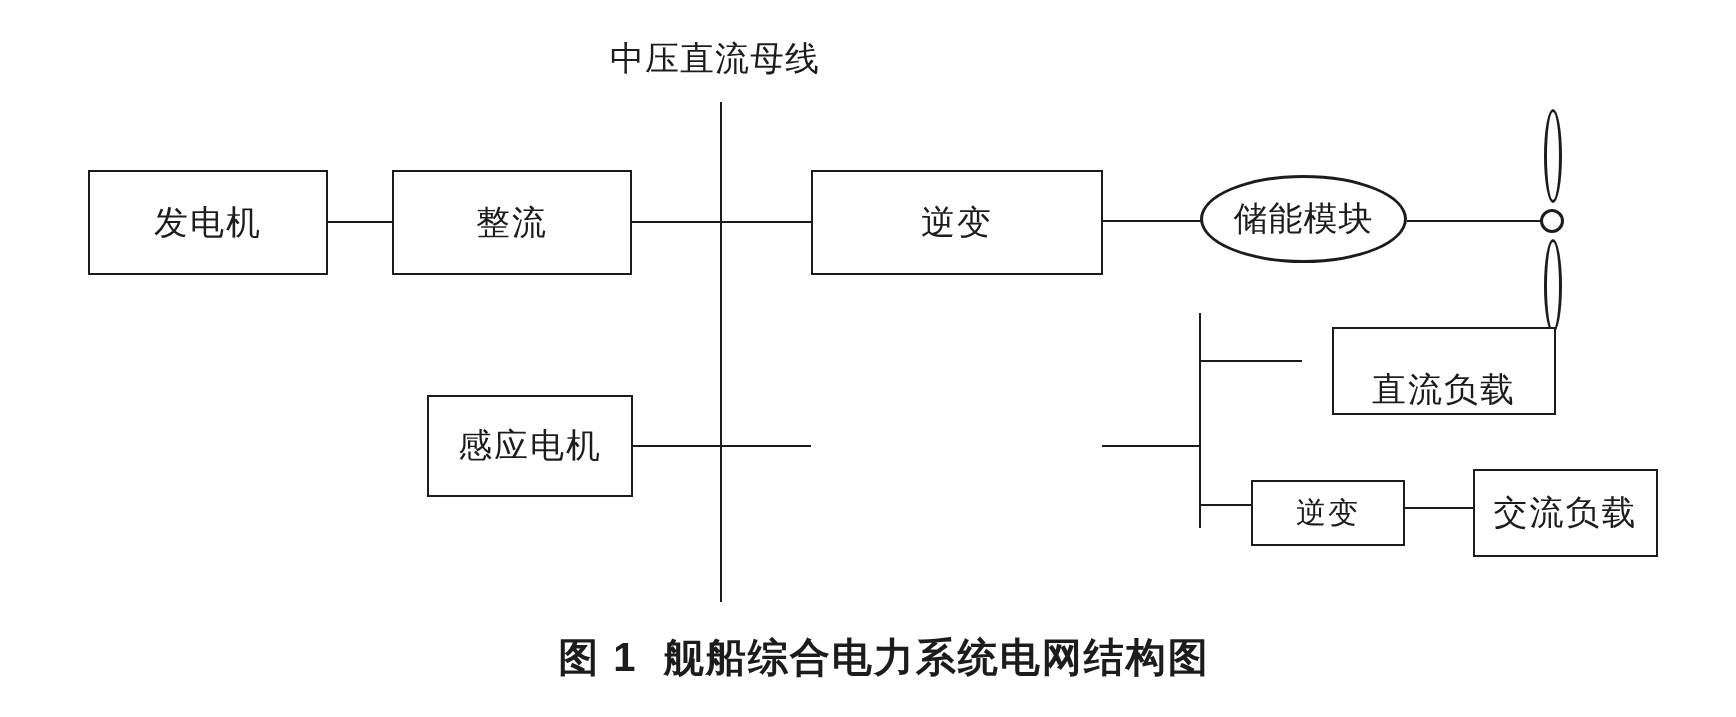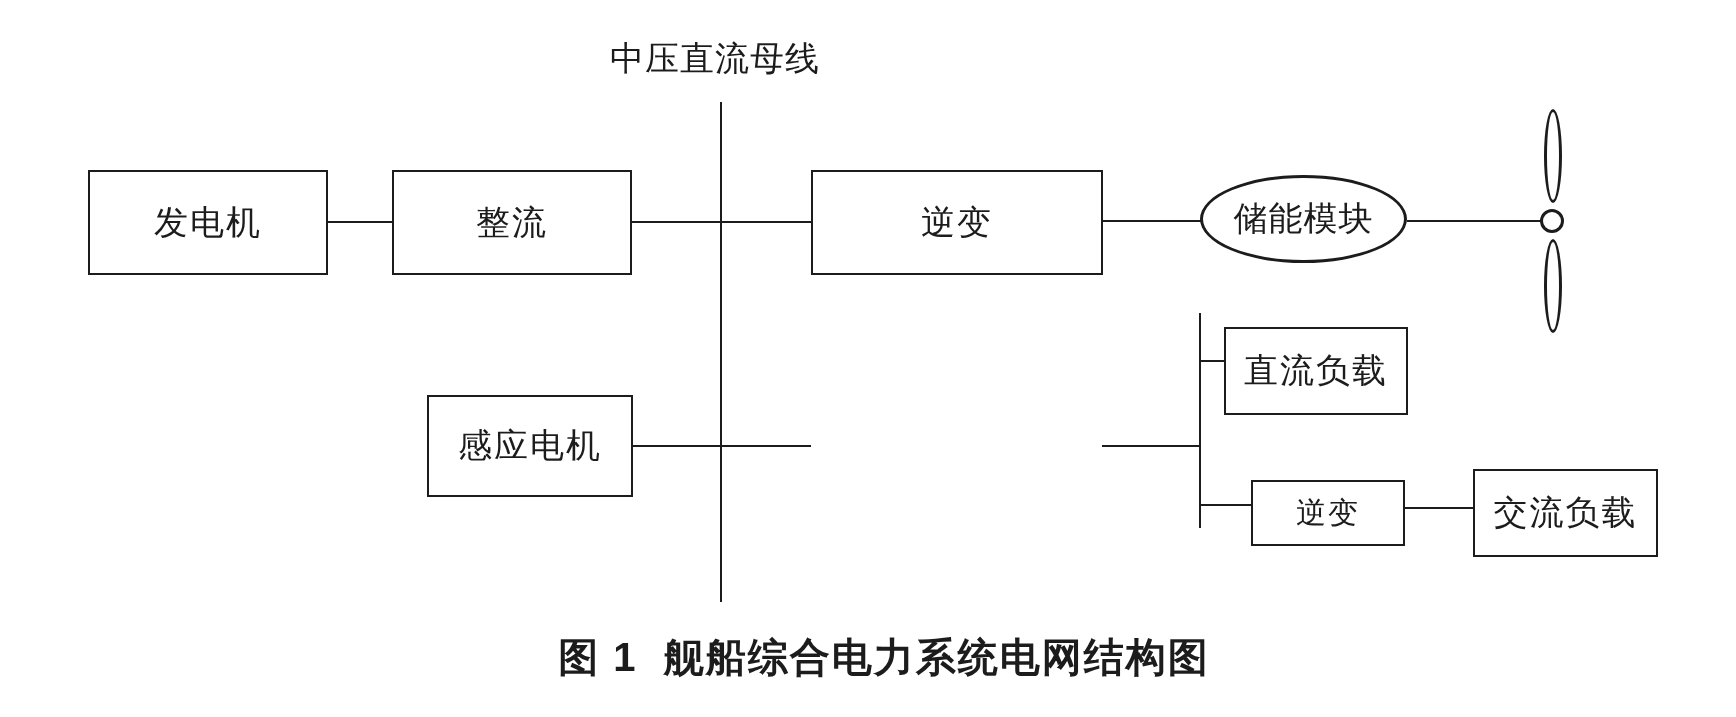--- a/index.html
+++ b/index.html
@@ -119,21 +119,21 @@
 
   <div class="hline" style="left:633px; top:445px; width:178px;"></div>
 
 
   <div class="hline" style="left:1102px; top:445px; width:98px;"></div>
 
   <div class="vline" style="left:1199px; top:313px; height:215px;"></div>
 
   <div class="hline" style="left:1199px; top:360px; width:103px;"></div>
 
-  <div class="box" style="left:1224px; top:327px; width:184px; height:88px;">
+  <div class="box" style="left:1332px; top:327px; width:224px; height:88px;align-items:flex-end;">
     <span>直流负载</span>
   </div>
 
   <div class="hline" style="left:1199px; top:504px; width:52px;"></div>
 
   <div class="box" style="left:1251px; top:480px; width:154px; height:66px; font-size:30px;">
     <span>逆变</span>
   </div>
 
   <div class="hline" style="left:1405px; top:507px; width:68px;"></div>

